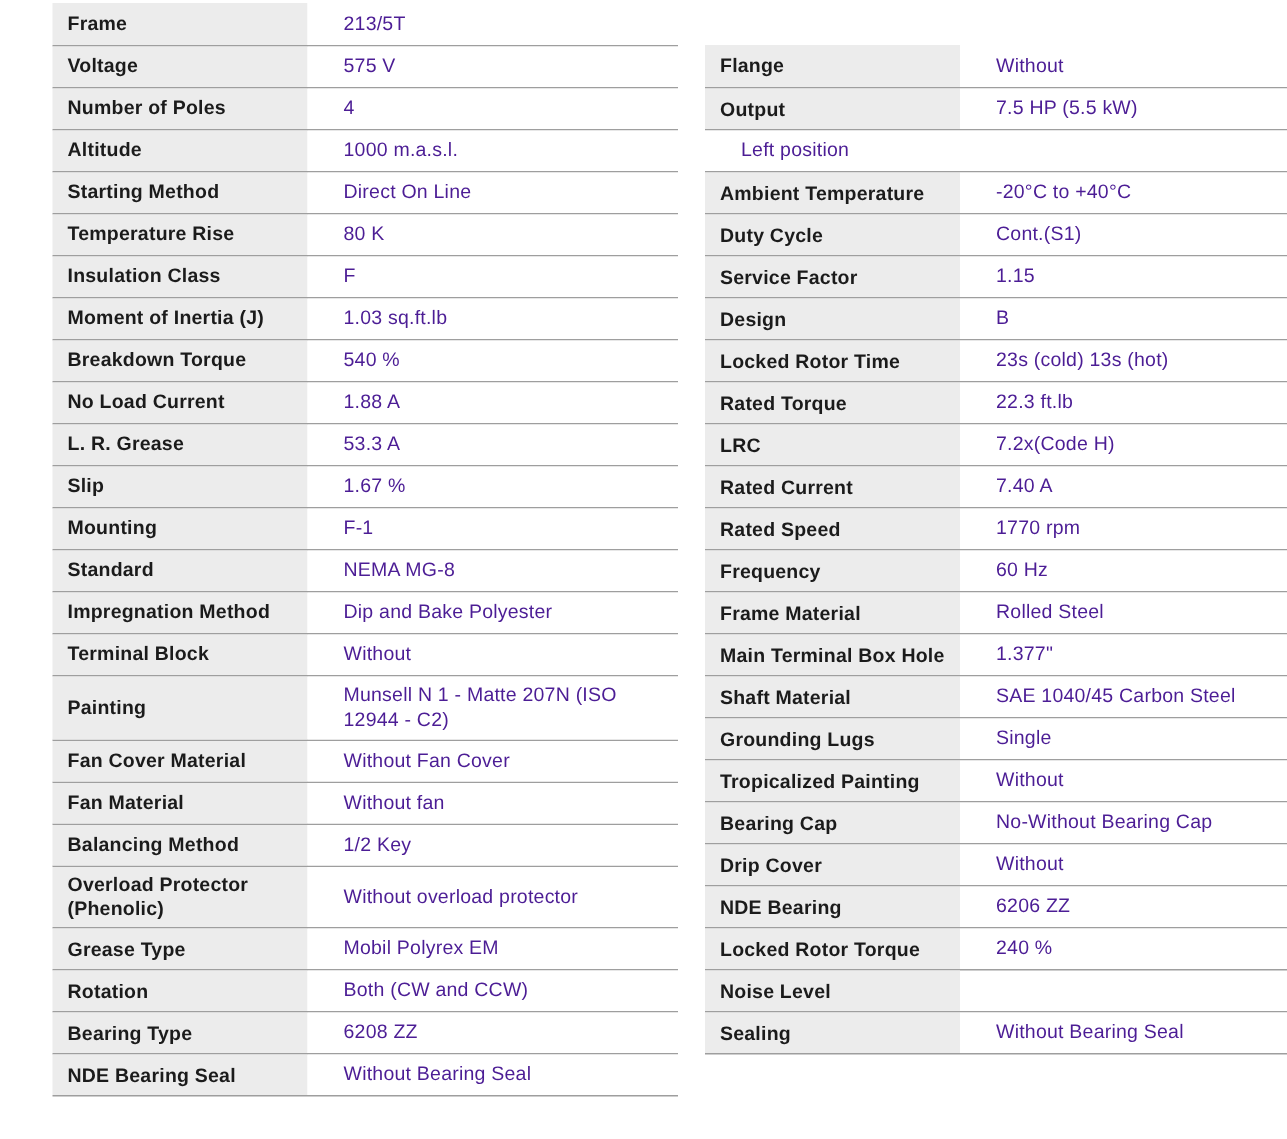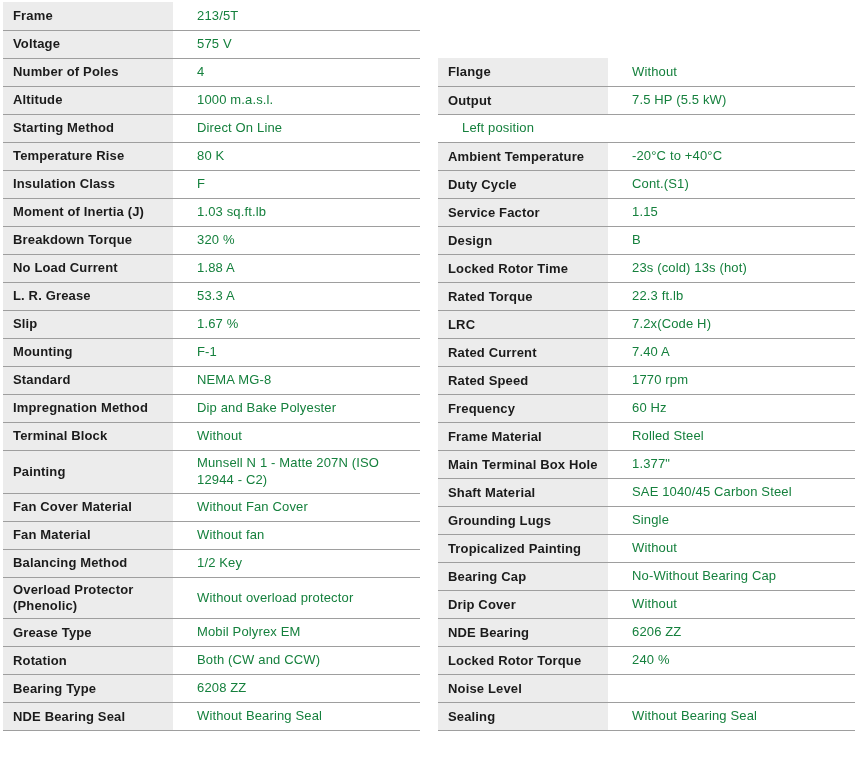--- a/index.html
+++ b/index.html
@@ -12,21 +12,22 @@
     width: 858px;
     height: 759px;
     box-sizing: border-box;
     padding: 2px 3px;
     background: #ffffff;
     overflow: hidden;
   }
   .tables {
     display: flex;
     gap: 18px;
-    align-items: flex-end;
+    align-items: center;
+    margin-left: 32px;
   }
   .spec-table {
     width: 417px;
     flex: 0 0 417px;
     border-bottom: 1px solid #9e9e9e;
   }
   .spec-row {
     display: flex;
     border-top: 1px solid #9e9e9e;
     min-height: 28px;
@@ -51,21 +52,21 @@
   }
   .spec-value {
     flex: 1;
     box-sizing: border-box;
     background: #ffffff;
     display: flex;
     align-items: center;
     padding: 4px 12px 4px 24px;
     font-size: 13px;
     font-weight: normal;
-    color: #15803d;
+    color: #4c1d95;
     letter-spacing: 0.15px;
     line-height: 1.3;
   }
 </style>
 </head>
 <body>
 
 <div class="page">
   <div class="tables">
     <section class="spec-table">
@@ -104,21 +105,21 @@
     <div class="spec-value">F</div>
   </div>
 
   <div class="spec-row">
     <div class="spec-label">Moment of Inertia (J)</div>
     <div class="spec-value">1.03 sq.ft.lb</div>
   </div>
 
   <div class="spec-row">
     <div class="spec-label">Breakdown Torque</div>
-    <div class="spec-value">320 %</div>
+    <div class="spec-value">540 %</div>
   </div>
 
   <div class="spec-row">
     <div class="spec-label">No Load Current</div>
     <div class="spec-value">1.88 A</div>
   </div>
 
   <div class="spec-row">
     <div class="spec-label">L. R. Grease</div>
     <div class="spec-value">53.3 A</div>

